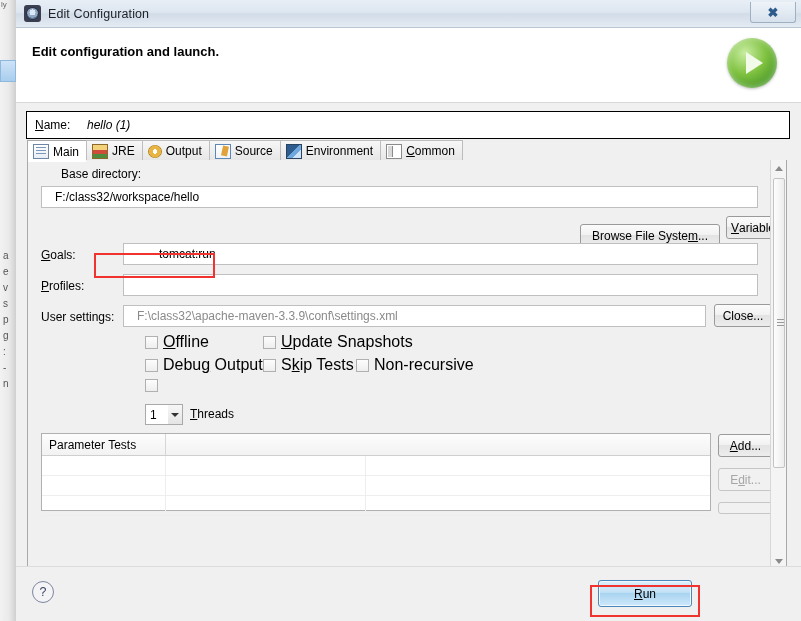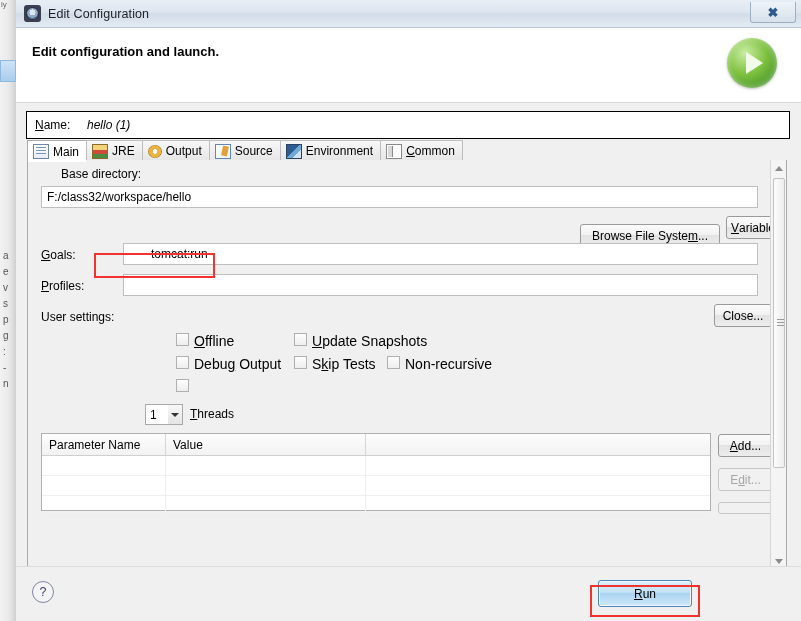--- a/index.html
+++ b/index.html
@@ -223,21 +223,21 @@
     overflow: hidden;
   }
 
   .fld-label { position: absolute; font-size: 12px; }
   .textbox {
     position: absolute;
     background: #ffffff;
     border: 1px solid #bfbfbf;
     box-sizing: border-box;
     display: flex; align-items: center;
-    padding-left: 5px;
+    padding-left: 13px;
     font-size: 12px;
     height: 22px;
     color: #000;
   }
   .textbox.gray { color: #8a8a8a; }
 
   .btn {
     position: absolute;
     height: 23px;
     box-sizing: border-box;
@@ -245,21 +245,21 @@
     border-radius: 3px;
     background: linear-gradient(to bottom,#fbfbfb 0%, #f2f2f2 45%, #e3e3e3 50%, #ededed 100%);
     display: flex; align-items: center; justify-content: center;
     font-size: 12px;
     color: #000;
     white-space: nowrap;
     padding: 0 7px;
   }
   .btn.disabled { color: #a6a6a6; border-color: #c6c6c6; background: #f1f1f1; }
 
-  .cbrow { position: absolute; display: flex; align-items: flex-start; font-size: 14px; margin-left: 31px; }
+  .cbrow { position: absolute; display: flex; align-items: center; font-size: 16px; }
   .cbox {
     width: 13px; height: 13px;
     border: 1px solid #b0b0b0;
     background: linear-gradient(to bottom,#fdfdfd,#eeeeee);
     margin-right: 5px;
     box-sizing: border-box;
     flex: none;
   }
 
   
@@ -489,20 +489,21 @@
 
         <div class="fld-label" style="left:13px; top:88px;"><span class="u">G</span>oals:</div>
         <div class="textbox" style="left:95px; top:83px; width:635px;">
           <span style="padding-left:22px;">tomcat:run</span>
         </div>
 
         <div class="fld-label" style="left:13px; top:119px;"><span class="u">P</span>rofiles:</div>
         <div class="textbox" style="left:95px; top:114px; width:635px;"></div>
 
         <div class="fld-label" style="left:13px; top:150px;">User settings:</div>
+        <div class="textbox gray" style="left:95px; top:145px; width:583px;">F:\class32\apache-maven-3.3.9\conf\settings.xml</div>
         <div class="btn" style="left:686px; top:144px; width:58px;">Close...</div>
 
         <div class="cbrow" style="left:117px; top:113px; top:0; left:117px; transform:translateY(173px);">
           <span class="cbox"></span>
           <span><span class="u">O</span>ffline</span>
         </div>
         <div class="cbrow" style="left:235px; top:173px;">
           <span class="cbox"></span>
           <span><span class="u">U</span>pdate Snapshots</span>
         </div>
@@ -529,22 +530,21 @@
           <span class="arrow">
               <i></i>
             </span>
         </div>
         <div id="threads-label" style="top:247px;">
           <span class="u">T</span>hreads
         </div>
 
         <div id="param-table" style="top:273px;">
           <div class="thead">
-            <div class="th c1">Parameter Name</div>
-            <div class="th c2">Value</div>
+            <div class="th c1">Parameter Tests</div>
             <div class="th c3"></div>
           </div>
           <div class="trow">
             <div class="td c1"></div>
               <div class="td c2"></div>
               <div class="td c3"></div>
           </div>
           <div class="trow">
             <div class="td c1"></div>
               <div class="td c2"></div>

